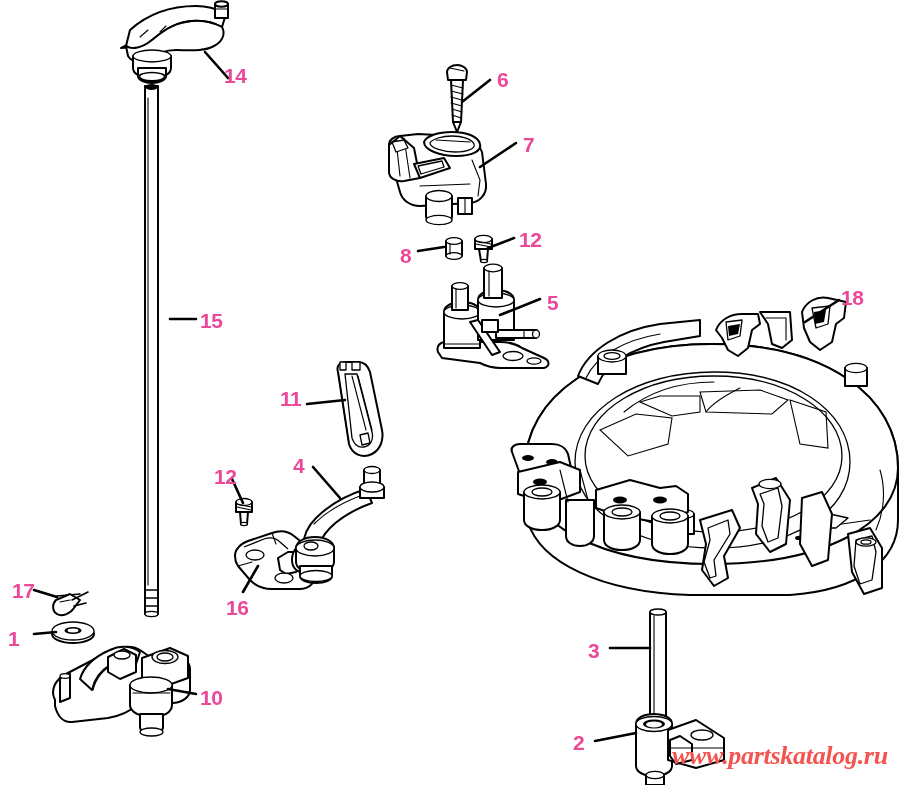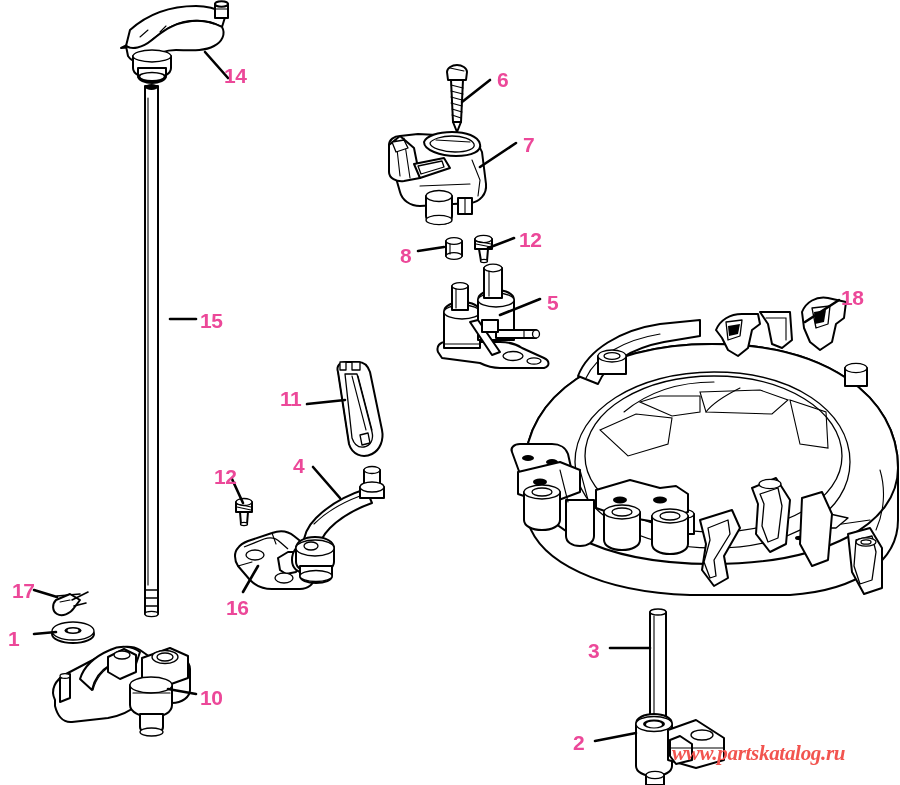--- a/index.html
+++ b/index.html
@@ -34,21 +34,21 @@
     white-space: nowrap;
     letter-spacing: -0.5px;
   }
   #watermark {
     position: absolute;
     left: 672px;
     top: 741px;
     font-family: "Liberation Serif", serif;
     font-style: italic;
     font-weight: bold;
-    font-size: 21px;
+    font-size: 26px;
     color: #f2544f;
     white-space: nowrap;
     letter-spacing: -0.3px;
   }
   .ln { stroke: #000; stroke-width: 1.6; fill: none; stroke-linecap: round; }
   .lnthin { stroke: #000; stroke-width: 1.1; fill: none; stroke-linecap: round; }
   .fillw { fill: #ffffff; stroke: #000; stroke-width: 2.0; stroke-linejoin: round; }
   .fillwt { fill: #ffffff; stroke: #000; stroke-width: 1.3; stroke-linejoin: round; }
   .fillk { fill: #000000; stroke: none; }
   .leader { stroke: #000; stroke-width: 2.6; fill: none; stroke-linecap: round; }

